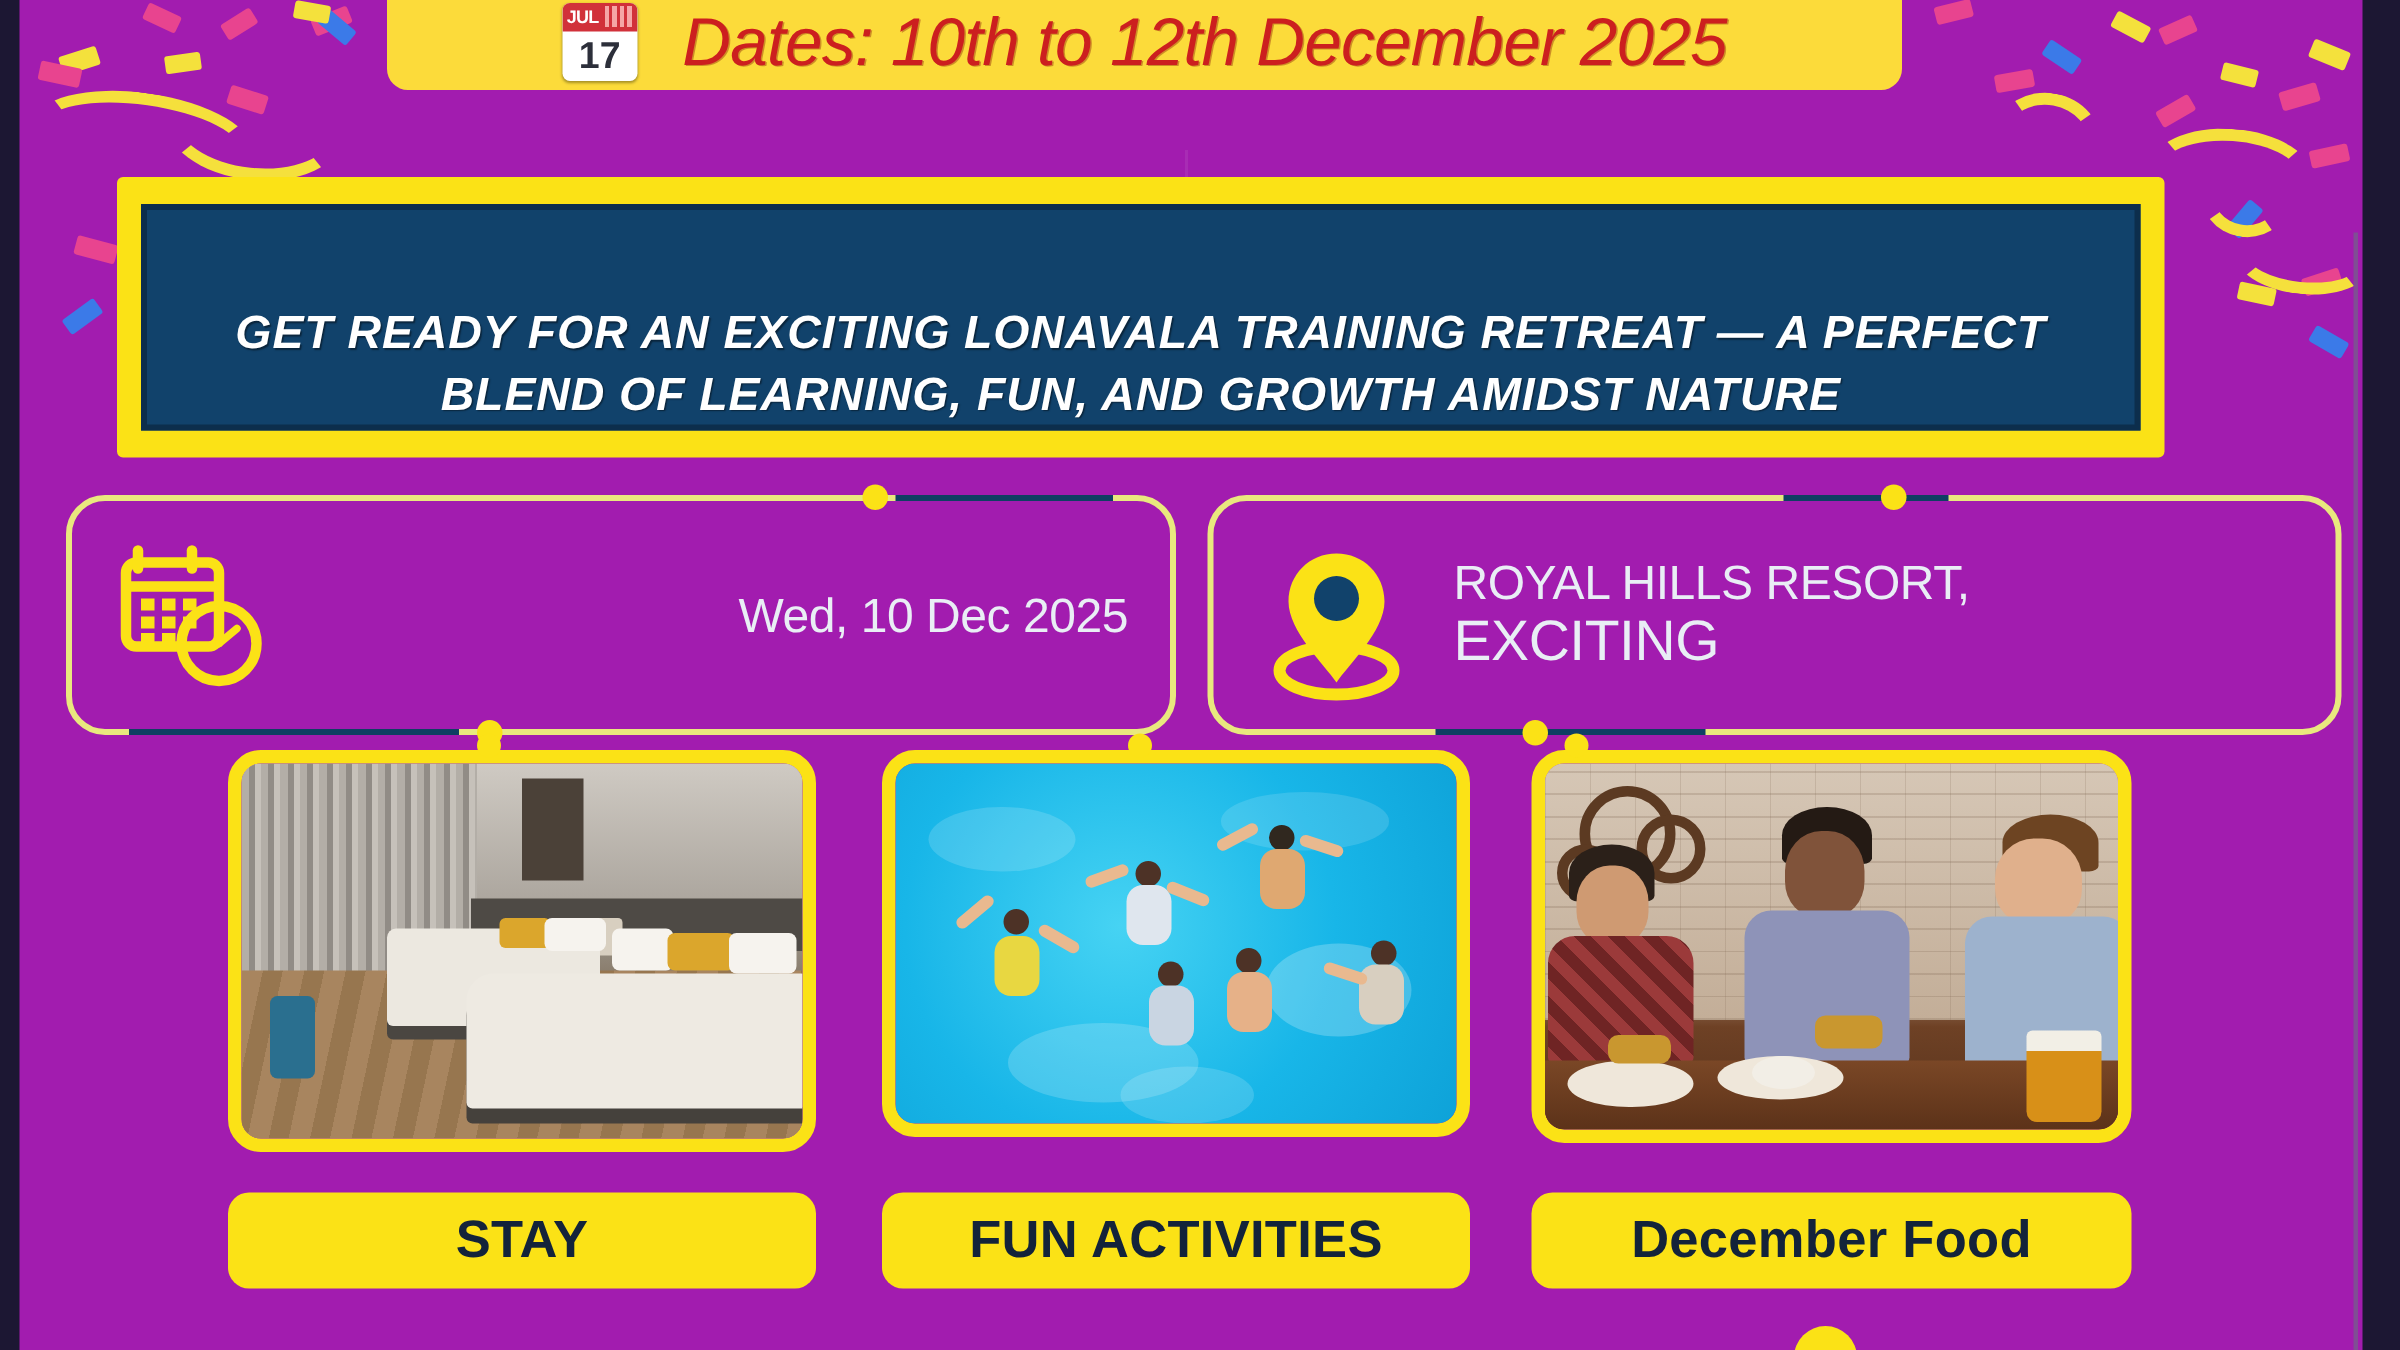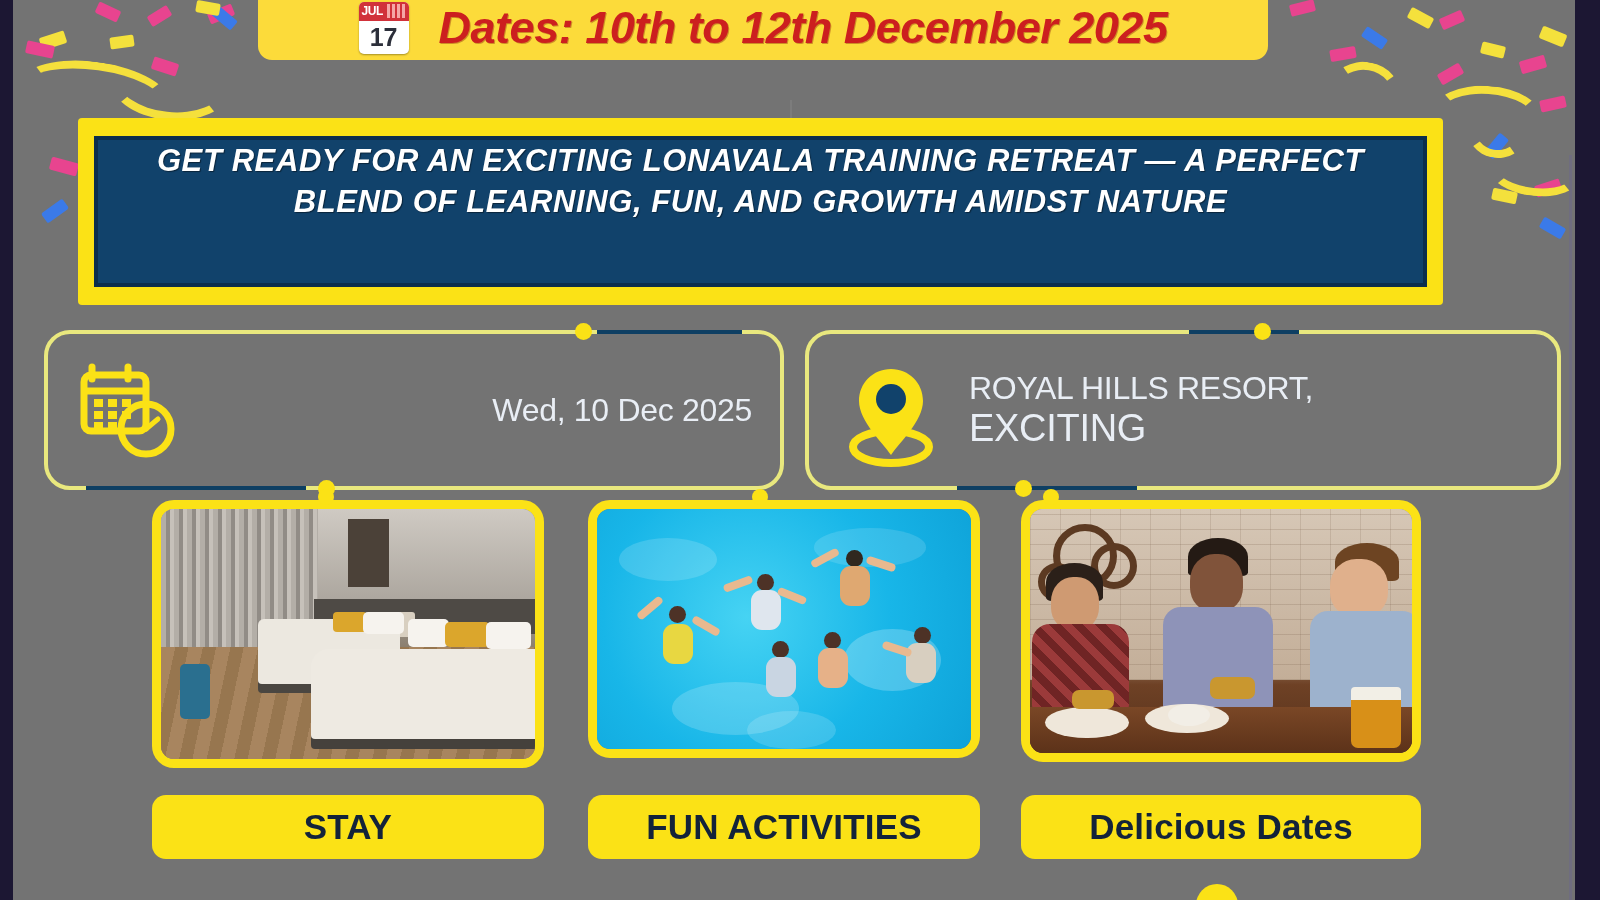--- a/index.html
+++ b/index.html
@@ -6,21 +6,21 @@
   * { margin:0; padding:0; box-sizing:border-box; }
   html, body {
     width:1600px; height:900px; overflow:hidden;
     background:#1b1630;
     font-family:"Liberation Sans", sans-serif;
   }
 
   #poster {
     position:relative;
     width:1600px; height:900px;
-    background:#737373;
+    background:#a21caf;
     overflow:hidden;
   }
 
   
   .gutter-left {
     position:absolute; left:0; top:0; width:13px; height:900px;
     background:#1c1733; z-index:60;
   }
   .gutter-right {
     position:absolute; right:0; top:0; width:25px; height:900px;
@@ -66,36 +66,36 @@
   }
   .cal-emoji .cal-top::after{
     content:""; position:absolute; right:2px; top:2px; width:20px; height:14px;
     background:repeating-linear-gradient(90deg,#f5a6a6 0 3px,#d1313a 3px 5px);
   }
   .cal-emoji .cal-day {
     flex:1; display:flex; align-items:center; justify-content:center;
     font-size:25px; font-weight:bold; color:#2c2f3a; line-height:1;
   }
   .date-text {
-    color:#cc1f1f; font-size:45px; font-weight:bold; font-style:italic;
+    color:#cc1f1f; font-size:45px; font-weight:normal; font-style:italic;
     letter-spacing:-.5px; white-space:nowrap;
     text-shadow:1px 1px 0 rgba(120,0,0,.35);
     margin-left:16px;
   }
 
   
   .tagline-outer {
     position:absolute; left:78px; top:118px; width:1365px; height:187px;
     background:#fbe216; border-radius:4px; z-index:15;
     padding:18px 16px;
   }
   .tagline-inner {
     width:100%; height:100%;
     background:#11426b; border:4px solid #0c2e4c;
-    display:flex; align-items:flex-start; justify-content:center;
+    display:flex; align-items:flex-end; justify-content:center;
     padding:0 18px;
   }
   .tagline-text {
     color:#ffffff; font-size:31px; font-style:italic; font-weight:bold;
     text-align:center; line-height:1.33; letter-spacing:.6px;
     text-shadow:1px 1px 1px rgba(0,0,0,.45);
   }
 
   
   .info-card {
@@ -474,18 +474,18 @@
       <div class="plate" style="left:30%;bottom:8%;width:22%;height:12%;"></div>
       <div class="plate" style="left:36%;bottom:11%;width:11%;height:9%;background:#f2eee6;"></div>
       <div class="plate" style="left:47%;bottom:22%;width:12%;height:9%;background:#c9972f;border-radius:7px;"></div>
       <div class="plate" style="left:11%;bottom:18%;width:11%;height:8%;background:#c9972f;border-radius:7px;"></div>
       <div class="beer"></div>
     </div>
   </div>
 
   <div class="pill p2">FUN ACTIVITIES</div>
   <div class="pill p1">STAY</div>
-  <div class="pill p3">Delicious Dates</div>
+  <div class="pill p3">December Food</div>
   <div class="bottom-dot"></div>
 
   <div class="gutter-left"></div>
   <div class="gutter-right"></div>
 </div>
 
 </body></html>

